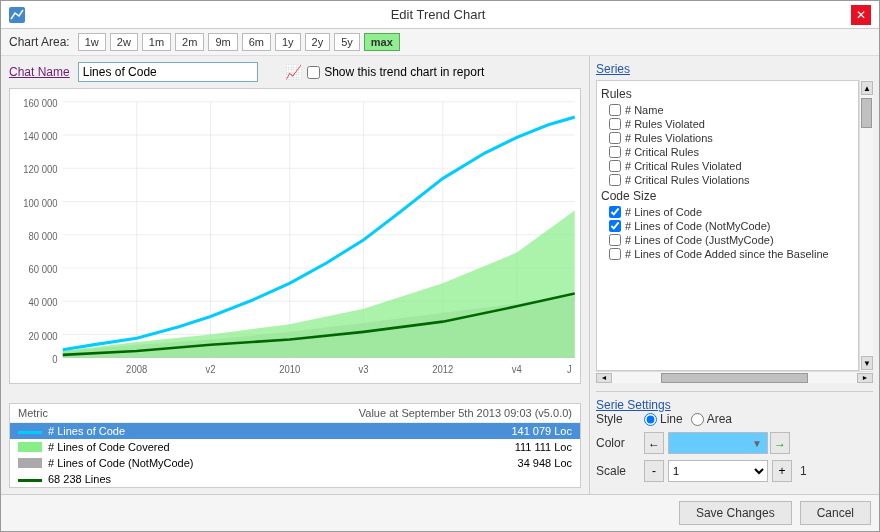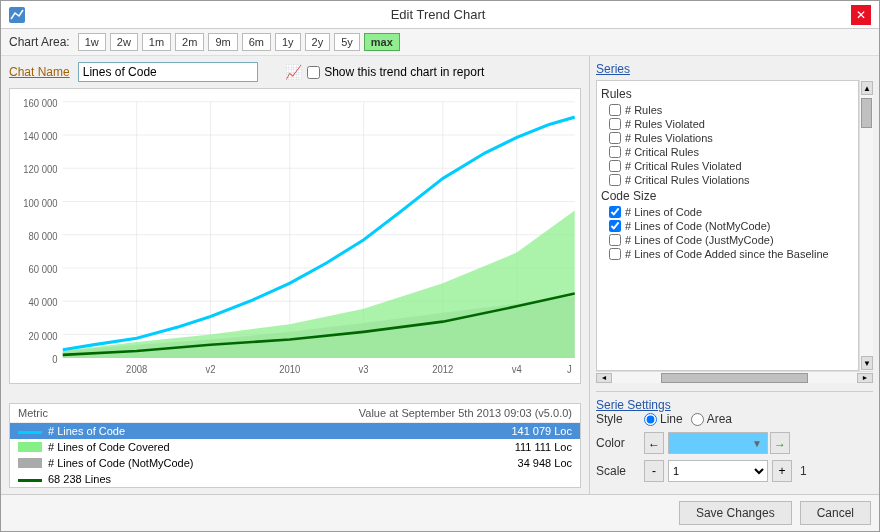--- a/index.html
+++ b/index.html
@@ -16,21 +16,21 @@
     .toolbar { background: #f5f5f5; border-bottom: 1px solid #ddd; padding: 4px 8px; display: flex; align-items: center; gap: 4px; }
     .toolbar-label { font-size: 12px; color: #333; margin-right: 4px; }
     .range-btn { padding: 2px 6px; border: 1px solid #bbb; background: #fff; font-size: 11px; cursor: pointer; color: #333; }
     .range-btn.active { background: #90ee90; border-color: #5a5; font-weight: bold; }
 
     .content-area { display: flex; flex: 1; overflow: hidden; }
 
     .left-panel { flex: 1; display: flex; flex-direction: column; padding: 6px 8px; overflow: hidden; }
 
     .chart-name-row { display: flex; align-items: center; gap: 8px; margin-bottom: 6px; }
-    .chart-name-label { font-size: 12px; color: #a16207; text-decoration: underline; }
+    .chart-name-label { font-size: 12px; color: #701a75; text-decoration: underline; }
     .chart-name-input { border: 1px solid #7ab; padding: 2px 4px; font-size: 12px; width: 180px; background: #fff; }
     .show-trend-row { display: flex; align-items: center; gap: 4px; margin-left: 20px; }
     .show-trend-icon { color: #888; font-size: 14px; }
 
     .chart-area { flex: 1; border: 1px solid #ccc; background: #fff; position: relative; overflow: hidden; min-height: 200px; }
 
     .chart-svg { width: 100%; height: 100%; }
 
     .legend-area { margin-top: 19px; border: 1px solid #ccc; background: #fff; }
     .legend-header { display: flex; padding: 3px 8px; border-bottom: 1px solid #eee; }
@@ -201,21 +201,21 @@
 
     <div class="right-panel">
       <span class="series-title">Series</span>
 
       <div style="display:flex; flex:1; min-height:0;">
         <div class="series-scroll-area">
 
           <div class="series-group-label">Rules</div>
           <div class="checkbox-row">
             <input type="checkbox" id="rules" style="">
-            <label for="rules"># Rules</label>
+            <label for="rules"># Name</label>
           </div>
           <div class="checkbox-row">
             <input type="checkbox" id="rules_violated" style="">
             <label for="rules_violated"># Rules Violated</label>
           </div>
           <div class="checkbox-row">
             <input type="checkbox" id="rules_violations" style="">
             <label for="rules_violations"># Rules Violations</label>
           </div>
           <div class="checkbox-row">

